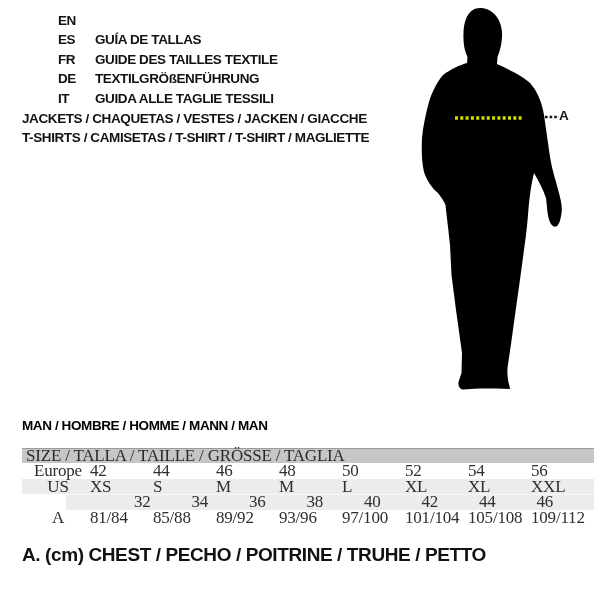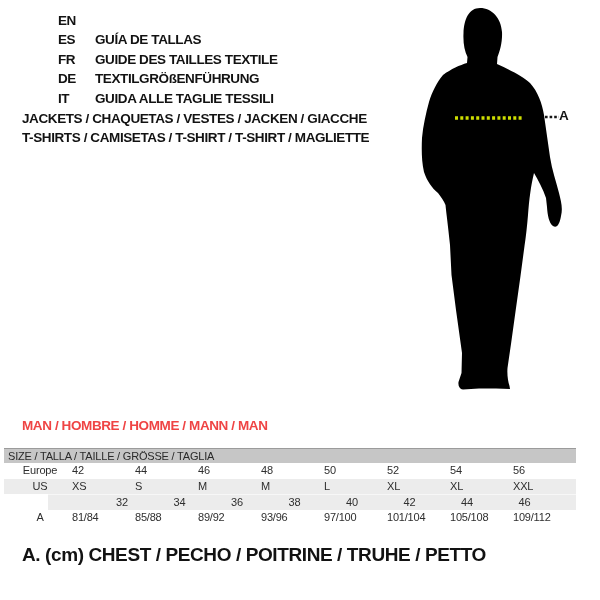--- a/index.html
+++ b/index.html
@@ -16,24 +16,24 @@
   .categories{position:absolute;left:22px;top:109px;}
   .cat-line{height:19px;line-height:19px;font-size:13.5px;font-weight:700;
     letter-spacing:-0.4px;color:#121212;white-space:nowrap;}
   
   .figure{position:absolute;left:400px;top:5px;width:170px;height:390px;}
   .figure svg{display:block;width:170px;height:390px;}
   .measure-label{position:absolute;left:559px;top:108px;font-size:13.5px;
     font-weight:700;letter-spacing:-0.3px;color:#151515;}
   
   .section-title{position:absolute;left:22px;top:416px;height:19px;line-height:19px;
-    font-size:13.5px;font-weight:700;letter-spacing:-0.4px;color:#ef4444;white-space:nowrap;}
+    font-size:13.5px;font-weight:700;letter-spacing:-0.4px;color:#000000;white-space:nowrap;}
   
-  .size-table{position:absolute;left:4px;top:448px;width:572px;font-size:11px;
-    letter-spacing:-0.2px;color:#2e2e2e;}
+  .size-table{position:absolute;left:22px;top:448px;width:572px;font-size:17px;
+    letter-spacing:-0.2px;color:#2e2e2e;font-family:Liberation Serif, serif;}
   .t-header{height:14px;line-height:14px;background:#c6c6c6;border-top:1px solid #9b9b9b;
     padding-left:4px;color:#2a2a2a;}
   .t-row{display:grid;grid-template-columns:68px repeat(8,1fr);height:15.5px;line-height:15.5px;}
   .t-row.alt{background:#ececec;}
   .t-row.alt + .t-row.alt{border-top:1px solid #f7f7f7;height:14.5px;line-height:14.5px;margin-left:44px;}
   .t-label{text-align:center;padding-left:4px;}
   .t-cell{text-align:left;}
   
   .footnote{position:absolute;left:22px;top:545px;height:19px;line-height:19px;
     font-size:19px;font-weight:700;letter-spacing:-0.4px;color:#121212;white-space:nowrap;}

